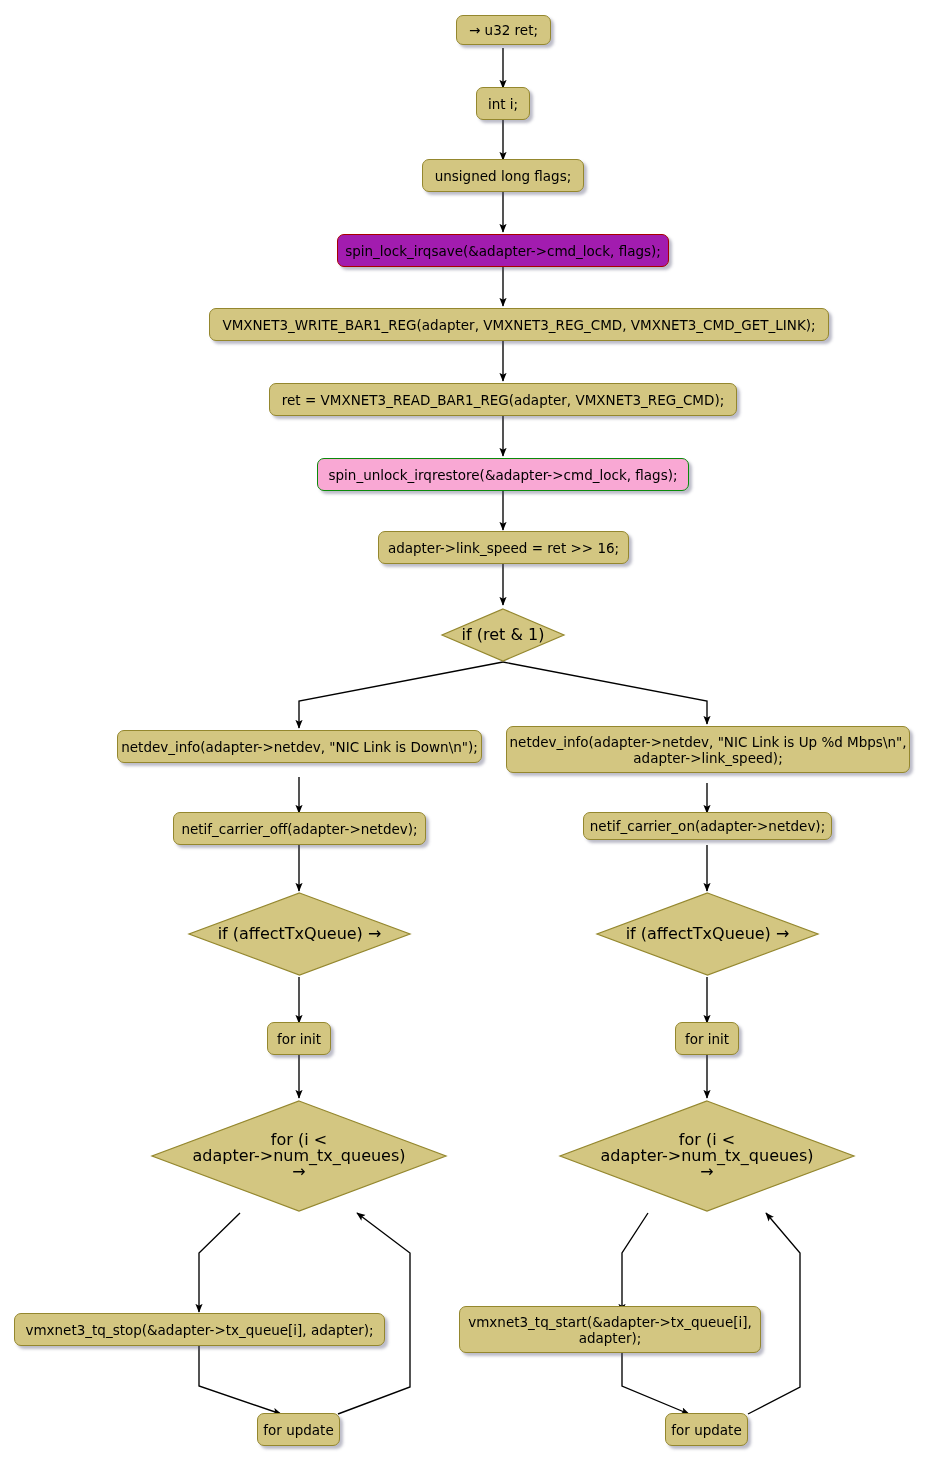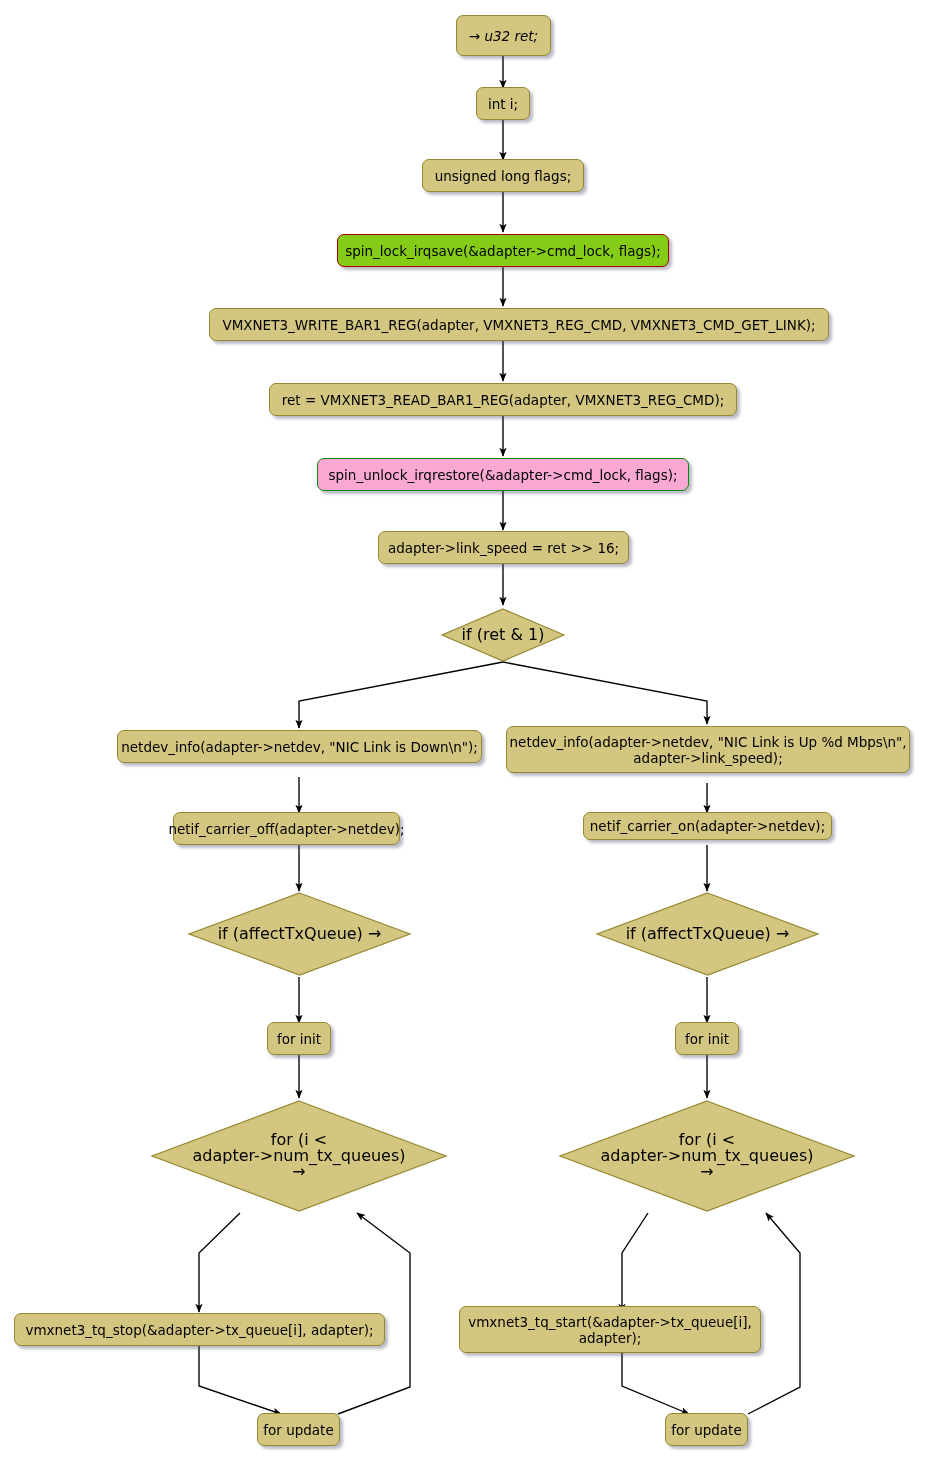--- a/index.html
+++ b/index.html
@@ -35,21 +35,21 @@
   }
   .proc{
     border:1.2px solid #94872E;
     border-radius:7px;
     background:#D3C681;
     box-shadow:3px 3px 3px rgba(80,80,110,0.38);
     font-size:13.5px;
     padding:0 9px;
   }
   .proc.red{
-    background:#84cc16;
+    background:#a21caf;
     border-color:#A80000;
   }
   .proc.green{
     background:#f9a8d4;
     border-color:#0A8A0A;
   }
   .diamond{
     background:transparent;
     border:0;
     font-size:16px;
@@ -98,21 +98,21 @@
       <path d="M707,1055 L707,1098"></path>
       <path d="M240,1213 L199,1253 L199,1312"></path>
       <path d="M648,1213 L622,1253 L622,1312"></path>
       <path d="M199,1345 L199,1386 L281,1414"></path>
       <path d="M622,1352 L622,1386 L689,1414"></path>
       <path d="M338,1414 L410,1387 L410,1253 L357,1213"></path>
       <path d="M748,1414 L800,1387 L800,1253 L766,1213"></path>
     </g>
   </svg>
 
-  <div class="node proc" style="left:456px;top:15px;width:95px;height:41px;font-style:italic;">
+  <div class="node proc" style="left:456px;top:15px;width:95px;height:30px;">
     <span>→ u32 ret;</span>
   </div>
 
   <div class="node proc" style="left:476px;top:87px;width:54px;height:33px;">
     <span>int i;</span>
   </div>
 
   <div class="node proc" style="left:422px;top:159px;width:162px;height:33px;">
     <span>unsigned long flags;</span>
   </div>
@@ -146,21 +146,21 @@
 
   <div class="node proc" style="left:117px;top:730px;width:365px;height:33px;">
     <span>netdev_info(adapter-&gt;netdev, "NIC Link is Down\n");</span>
   </div>
 
   <div class="node proc" style="left:506px;top:726px;width:404px;height:47px;">
     <span>netdev_info(adapter-&gt;netdev, "NIC Link is Up %d Mbps\n",
 adapter-&gt;link_speed);</span>
   </div>
 
-  <div class="node proc" style="left:173px;top:812px;width:227px;height:33px;">
+  <div class="node proc" style="left:173px;top:812px;width:253px;height:33px;">
     <span>netif_carrier_off(adapter-&gt;netdev);</span>
   </div>
 
   <div class="node proc" style="left:583px;top:812px;width:249px;height:28px;">
     <span>netif_carrier_on(adapter-&gt;netdev);</span>
   </div>
 
   <div class="node diamond" style="left:186px;top:890px;width:227px;height:88px;">
     <svg class="dshape" viewBox="0 0 227 88" preserveAspectRatio="none">
       <polygon points="113.5,3 224,44 113.5,85 3,44" fill="#D3C681" stroke="#94872E" stroke-width="1.2"></polygon>

